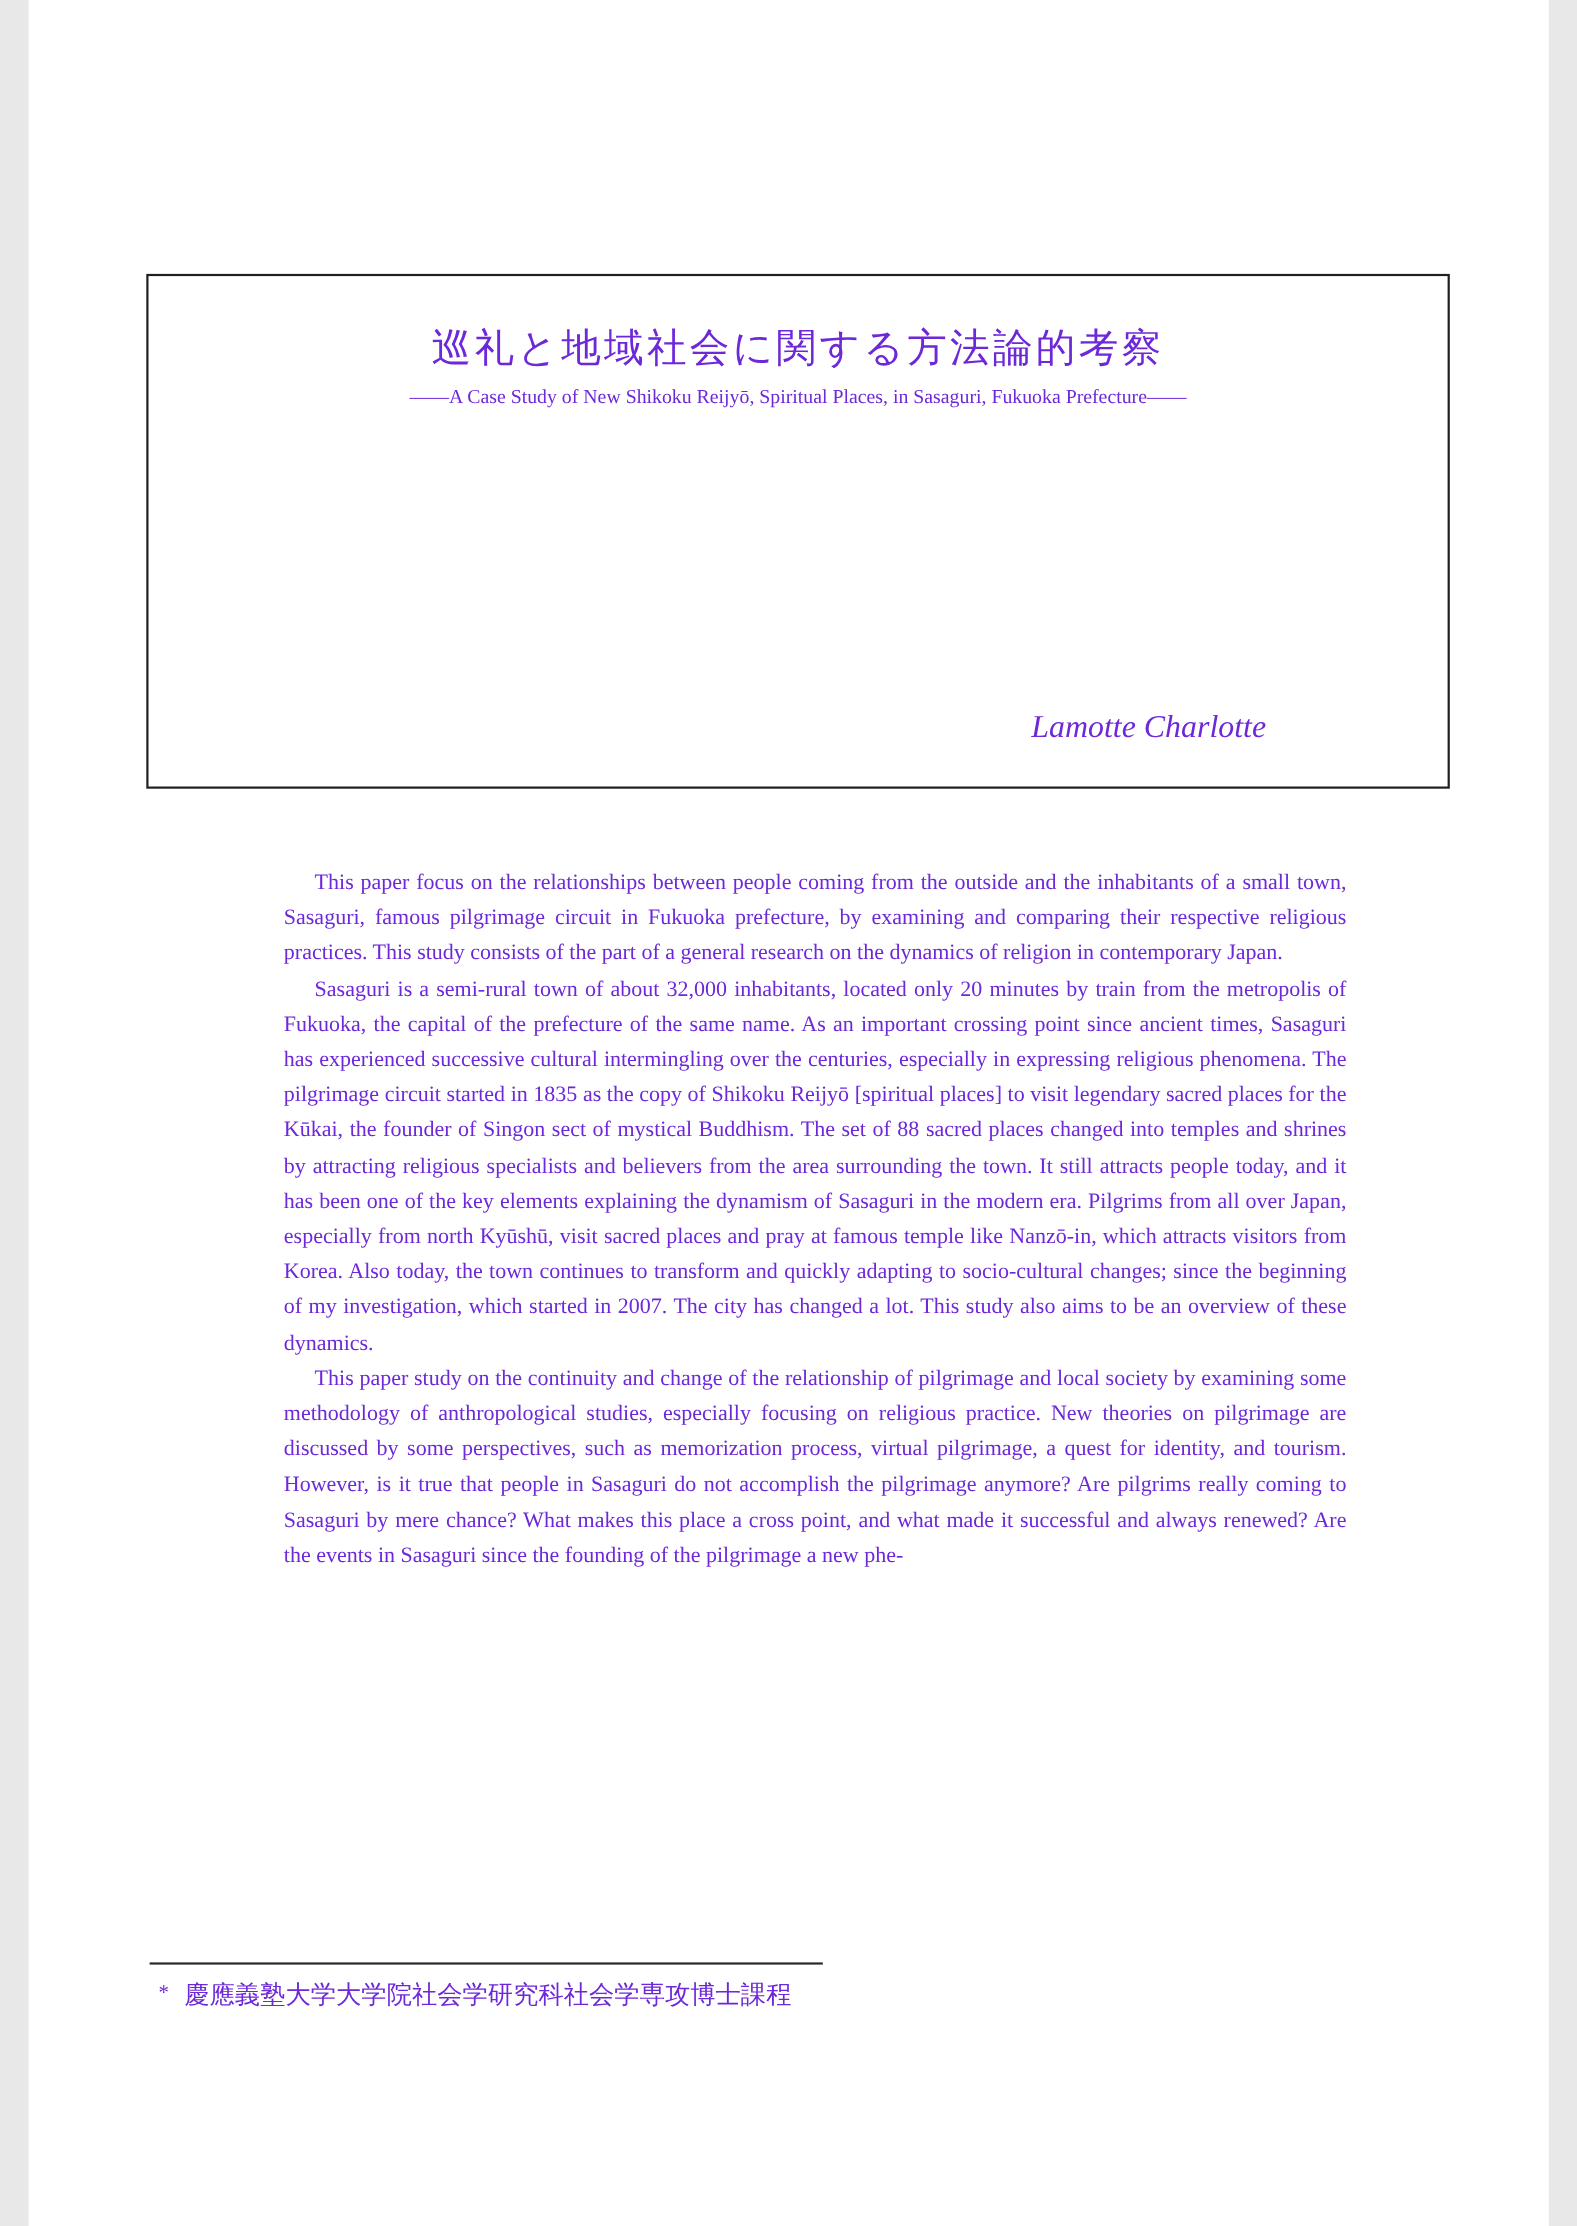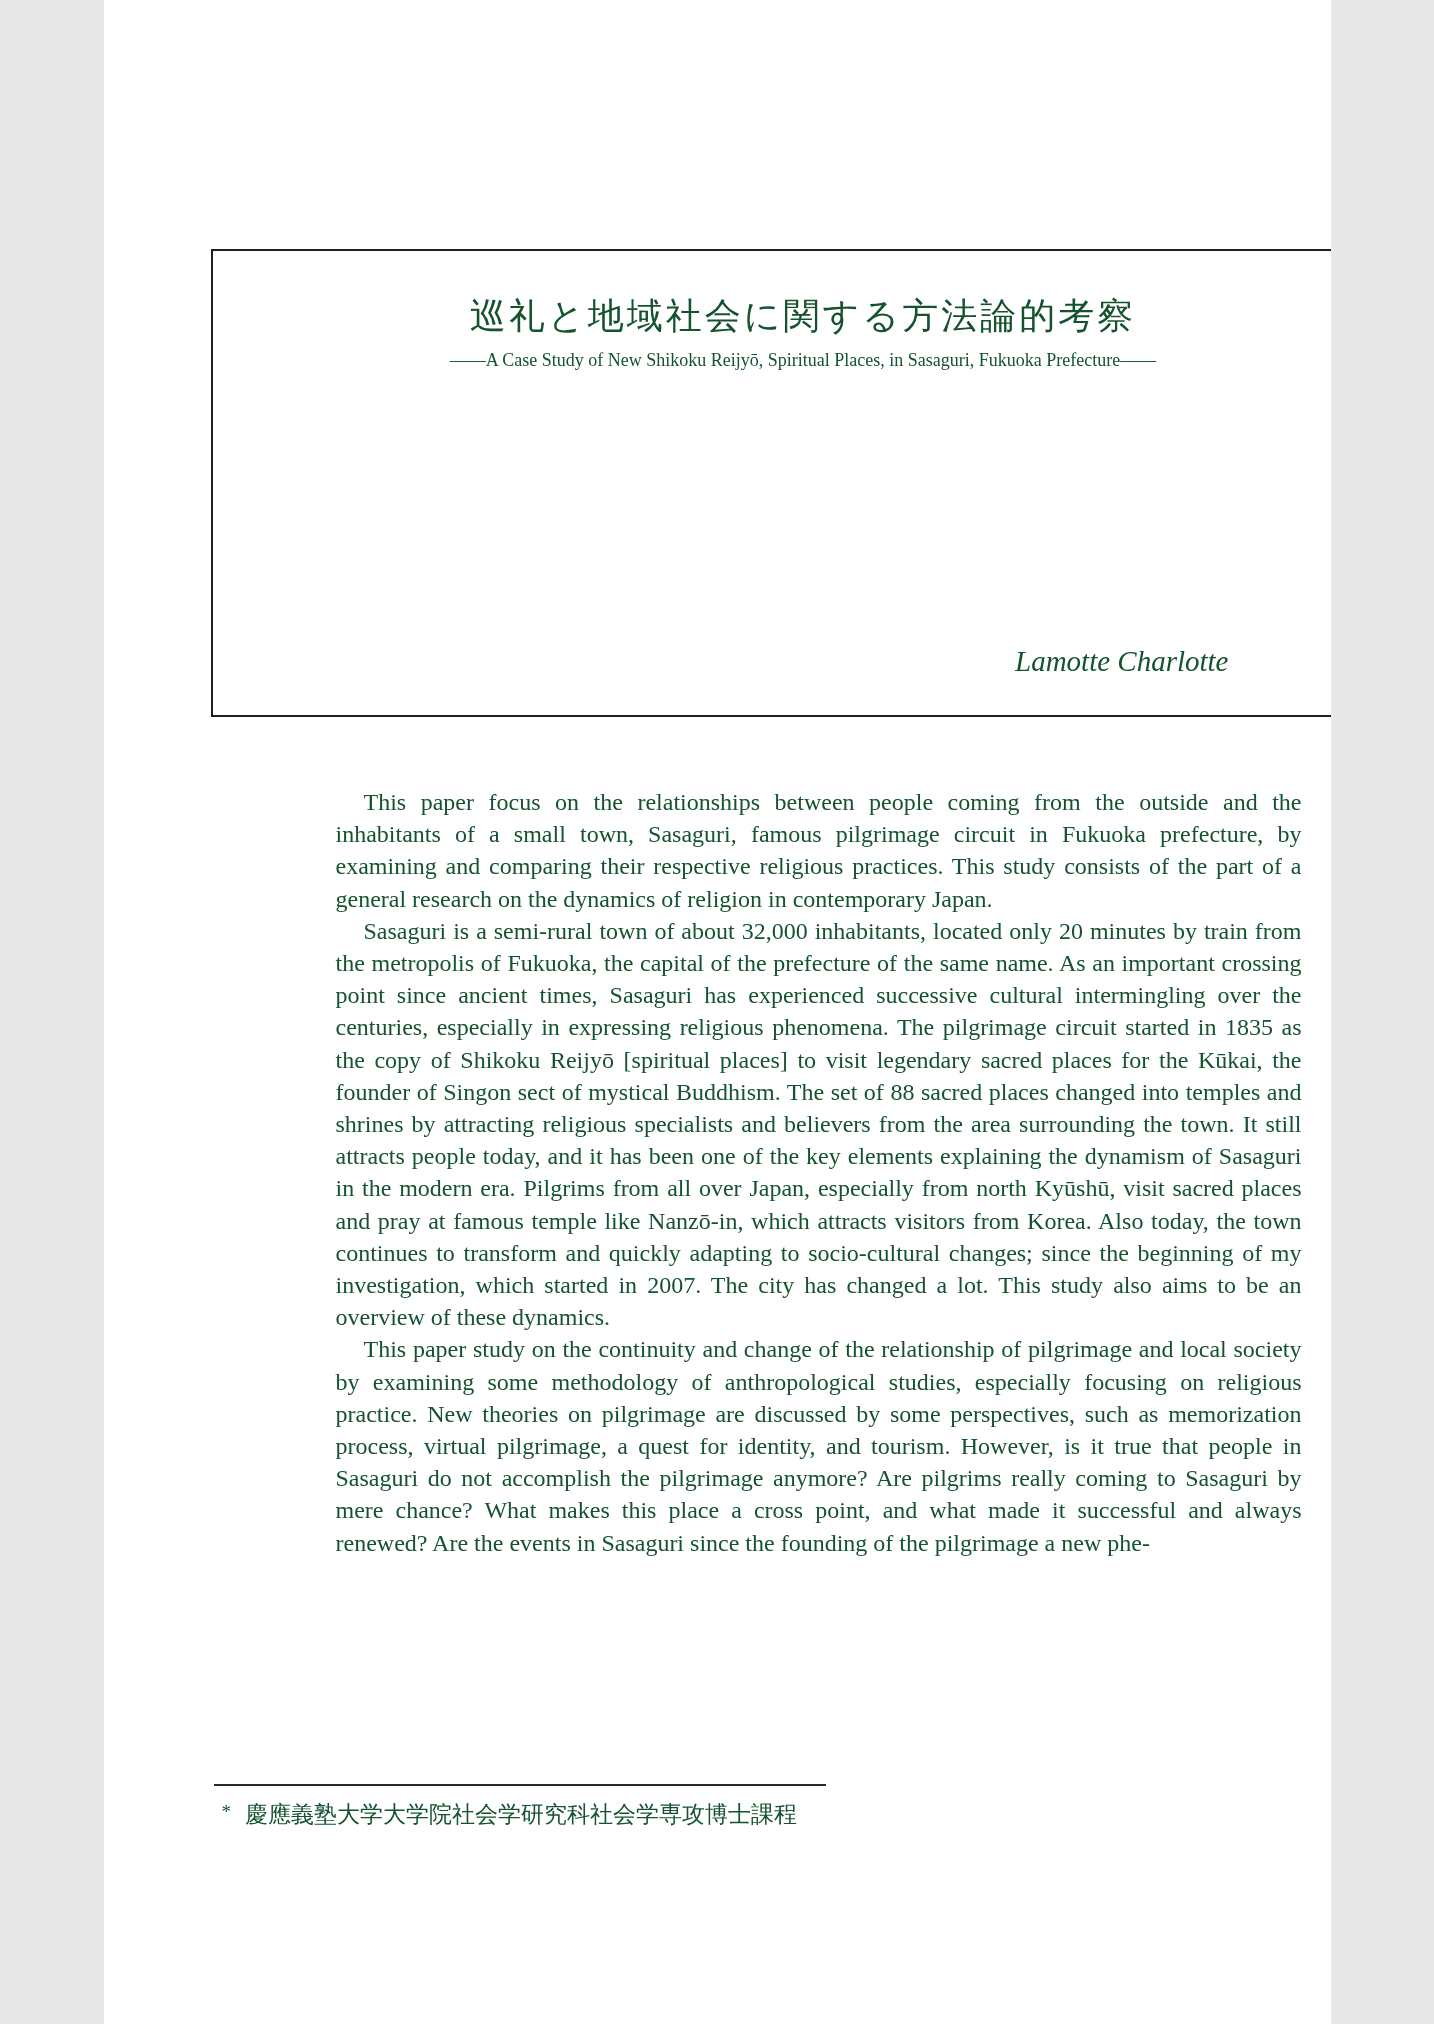--- a/index.html
+++ b/index.html
@@ -1,22 +1,22 @@
 <!DOCTYPE html>
 <html><head>
 <meta charset="utf-8">
 <style>
   html, body { margin: 0; padding: 0; background: #e8e8e8; }
   .page {
     position: relative;
-    width: 1227px;
+    width: 1382px;
     height: 2024px;
     margin: 0 auto;
     background: #ffffff;
-    color: #14532d;
+    color: #6d28d9;
     font-family: "Liberation Serif", "DejaVu Serif", serif;
     overflow: hidden;
   }
 
   
   .title-box {
     position: absolute;
     left: 107px;
     top: 249px;
     width: 1185px;
@@ -70,21 +70,21 @@
     font-style: italic;
     white-space: nowrap;
   }
 
   
   .abstract {
     position: absolute;
     left: 232px;
     top: 786px;
     width: 966px;
-    font-size: 24px;
+    font-size: 20px;
     line-height: 32.2px;
     text-align: justify;
     text-justify: inter-word;
   }
   .abstract p {
     margin: 0;
     padding: 0;
     text-indent: 28px;
   }
   .abstract .italic { }

